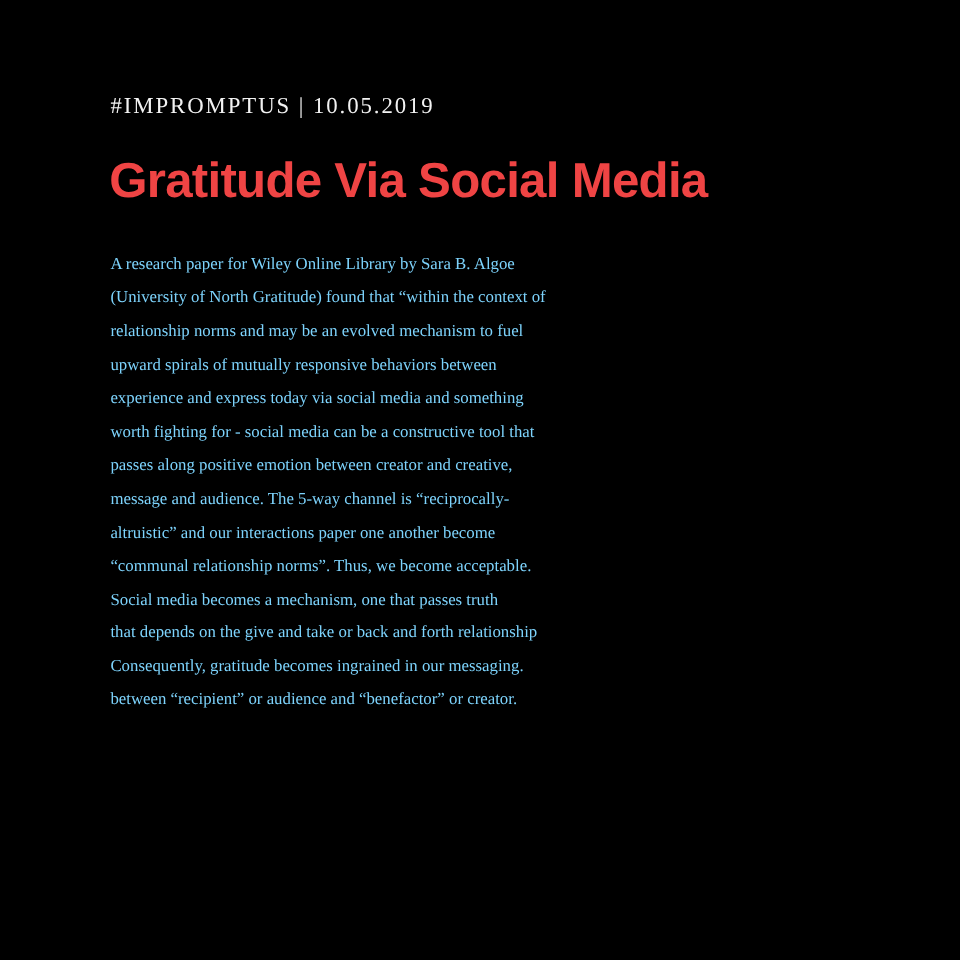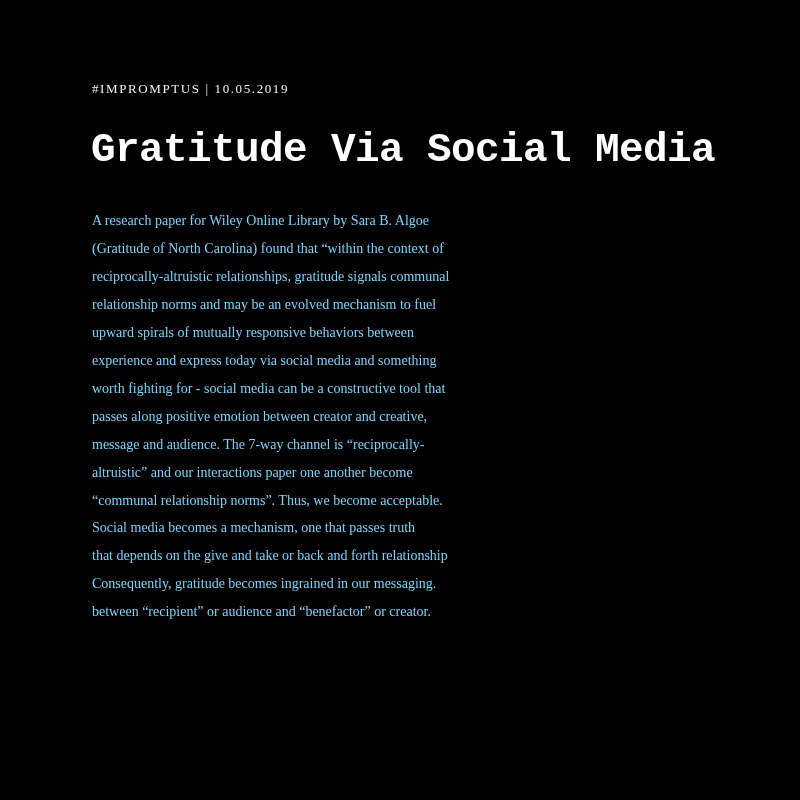--- a/index.html
+++ b/index.html
@@ -15,37 +15,37 @@
       width: 800px;
       height: 800px;
       background: #000000;
       color: #ffffff;
     }
     .kicker {
       position: absolute;
       left: 92px;
       top: 78px;
       font-family: "Liberation Serif", "DejaVu Serif", serif;
-      font-size: 13px;
+      font-size: 19px;
       letter-spacing: 1.6px;
       color: #f2f2f2;
       white-space: nowrap;
       line-height: 22px;
     }
     .title {
       position: absolute;
       left: 91px;
       top: 120px;
       margin: 0;
-      font-family: Liberation Mono, monospace;
+      font-family: Liberation Sans, sans-serif;
       font-weight: bold;
       font-size: 41px;
       letter-spacing: -0.6px;
       line-height: 60px;
-      color: #ffffff;
+      color: #ef4444;
       white-space: nowrap;
     }
     .body {
       position: absolute;
       left: 92px;
       top: 207px;
       width: 640px;
       font-family: Liberation Serif, serif;
       font-size: 14px;
       line-height: 27.95px;
@@ -57,28 +57,27 @@
     }
   </style>
 </head>
 <body>
 
 <div class="page">
   <div class="kicker">#IMPROMPTUS | 10.05.2019</div>
   <h1 class="title">Gratitude Via Social Media</h1>
   <div class="body">
     <span class="line">A research paper for Wiley Online Library by Sara B. Algoe</span>
-    <span class="line">(Gratitude of North Carolina) found that “within the context of</span>
-    <span class="line">reciprocally-altruistic relationships, gratitude signals communal</span>
+    <span class="line">(University of North Gratitude) found that “within the context of</span>
     <span class="line">relationship norms and may be an evolved mechanism to fuel</span>
     <span class="line">upward spirals of mutually responsive behaviors between</span>
     <span class="line">experience and express today via social media and something</span>
     <span class="line">worth fighting for - social media can be a constructive tool that</span>
     <span class="line">passes along positive emotion between creator and creative,</span>
-    <span class="line">message and audience. The 7-way channel is “reciprocally-</span>
+    <span class="line">message and audience. The 5-way channel is “reciprocally-</span>
     <span class="line">altruistic” and our interactions paper one another become</span>
     <span class="line">“communal relationship norms”. Thus, we become acceptable.</span>
     <span class="line">Social media becomes a mechanism, one that passes truth</span>
     <span class="line">that depends on the give and take or back and forth relationship</span>
     <span class="line">Consequently, gratitude becomes ingrained in our messaging.</span>
     <span class="line">between “recipient” or audience and “benefactor” or creator.</span>
   </div>
 </div>
 
 </body></html>

